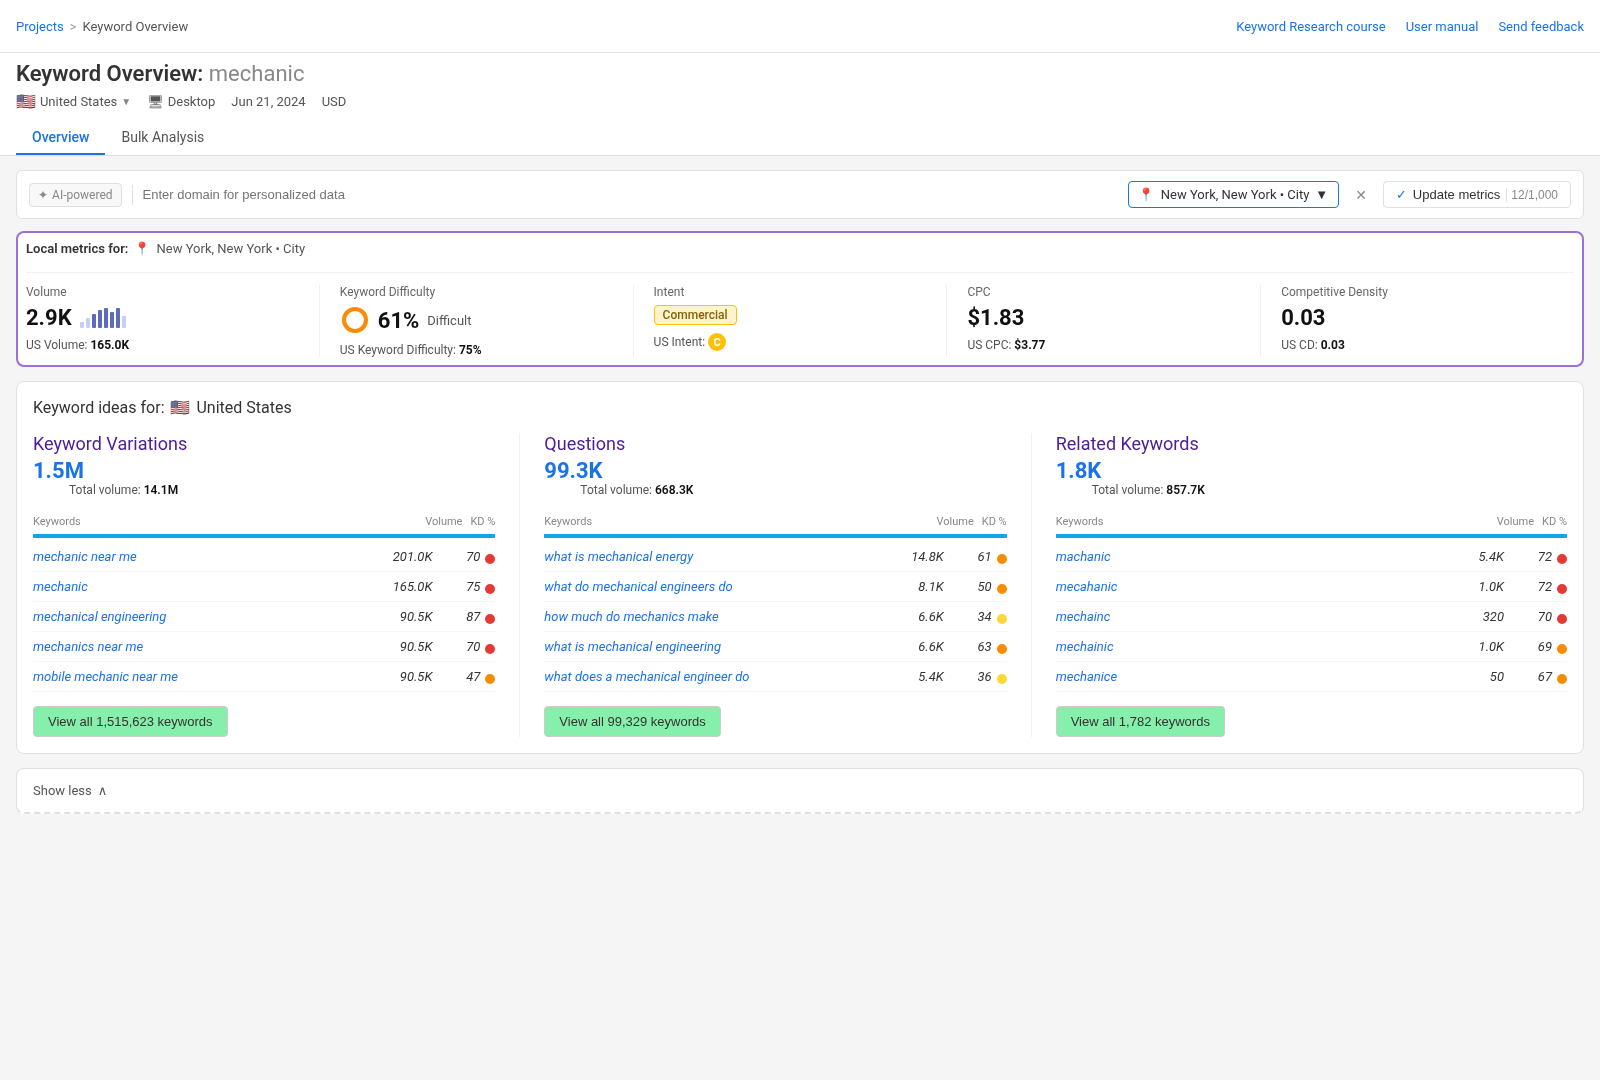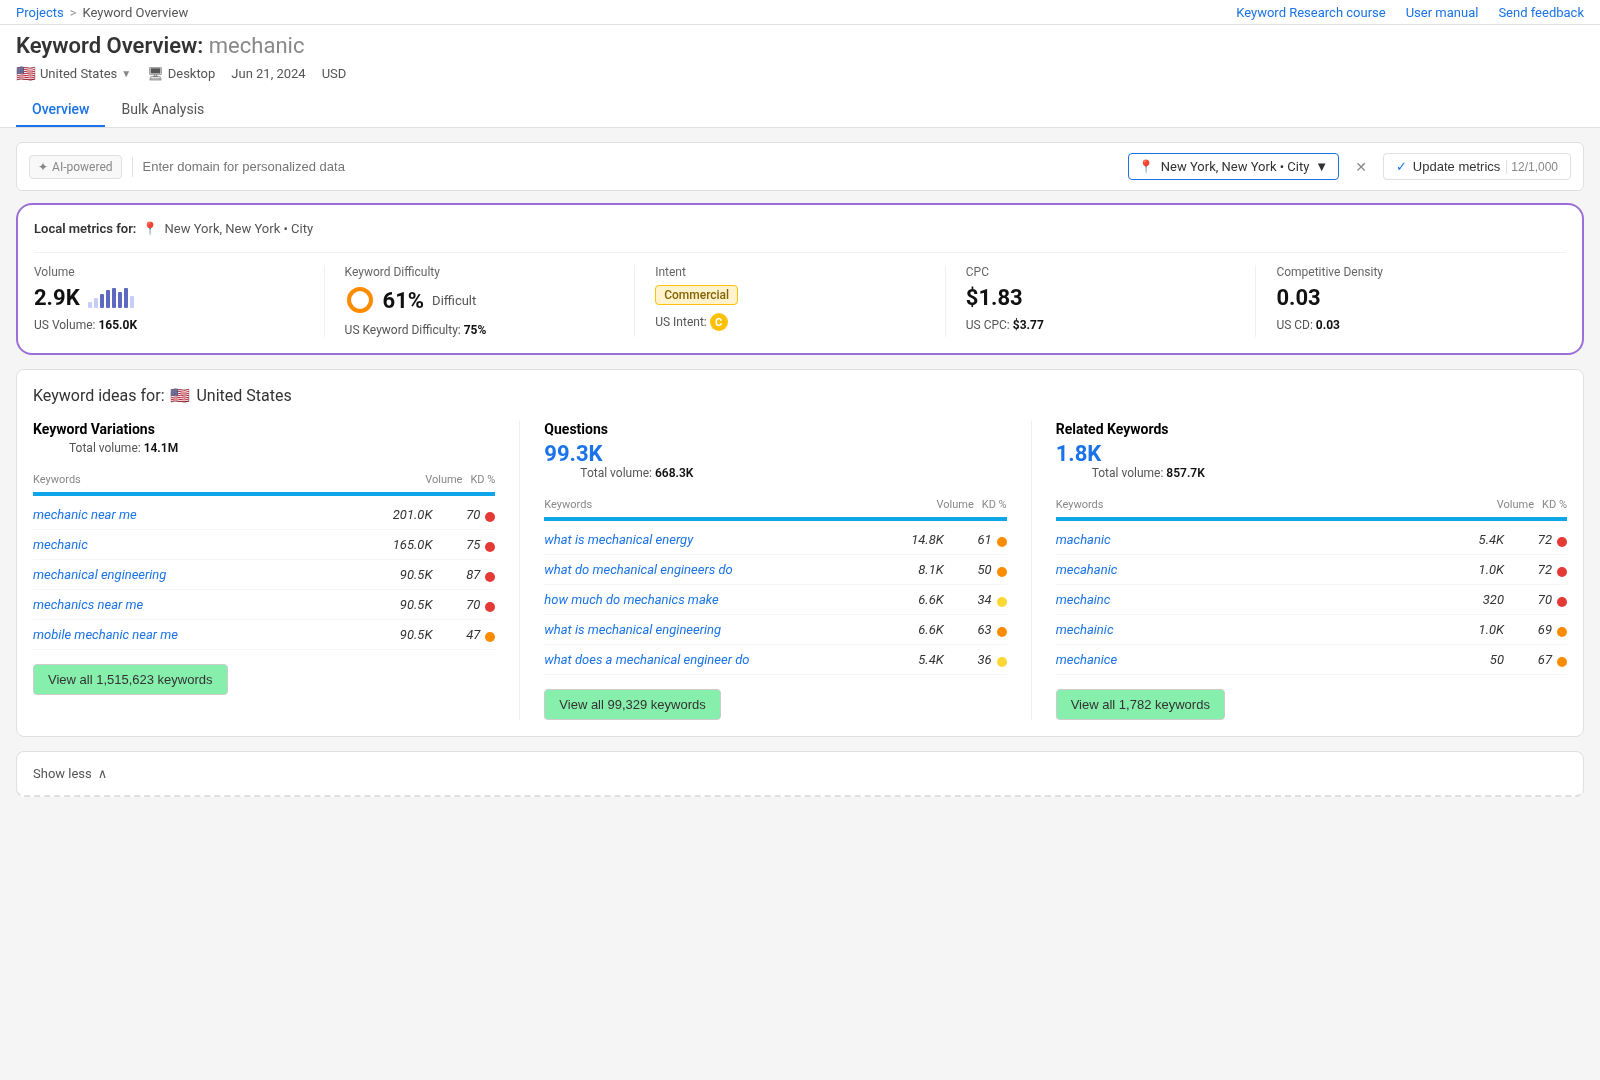--- a/index.html
+++ b/index.html
@@ -9,21 +9,21 @@
       font-size: 13px;
       color: #333;
     }
     .top-bar {
       display: flex;
       align-items: center;
       justify-content: space-between;
       background: #fff;
       padding: 8px 16px;
       border-bottom: 1px solid #e0e0e0;
-      height: 25px;
+      height: 53px;
     }
     .top-bar-left {
       display: flex;
       align-items: center;
       gap: 6px;
       font-size: 13px;
       color: #555;
     }
     .top-bar-right {
       display: flex;
@@ -169,22 +169,22 @@
     }
     .update-metrics-count {
       font-size: 12px;
       color: #888;
       border-left: 1px solid #e0e0e0;
       padding-left: 4px;
     }
     .local-metrics-card {
       background: #fff;
       border: 2px solid #9c6fd6;
-      border-radius: 16px;
-      padding: 16px;
+      border-radius: 8px;
+      padding: 8px;
       margin-bottom: 14px;
     }
     .local-metrics-header {
       display: flex;
       align-items: center;
       gap: 6px;
       font-size: 13px;
       margin-bottom: 16px;
       font-weight: 600;
     }
@@ -285,23 +285,23 @@
       padding-right: 24px;
       border-right: 1px solid #f0f0f0;
       margin-right: 24px;
     }
     .ideas-column:last-child {
       border-right: none;
       margin-right: 0;
       padding-right: 0;
     }
     .column-title {
-      font-size: 14px;
-      font-weight: 700;
-      color: #000000;
+      font-size: 18px;
+      font-weight: 400;
+      color: #4c1d95;
       margin-bottom: 4px;
     }
     .column-count {
       font-size: 22px;
       font-weight: 700;
       color: #1a73e8;
     }
     .column-volume {
       font-size: 12px;
       color: #555;
@@ -547,20 +547,21 @@
     <div class="section-header">
       <span>Keyword ideas for:</span>
       <span>🇺🇸</span>
       <span>United States</span>
     </div>
 
     <div class="ideas-grid">
 
       <div class="ideas-column">
         <div class="column-title">Keyword Variations</div>
+        <div class="column-count">1.5M</div>
         <div class="column-volume">
           <span>Total volume:</span>
           <strong>14.1M</strong>
         </div>
         <div class="table-header">
           <span>Keywords</span>
           <span>Volume</span>
           <span>KD %</span>
         </div>
         <div id="variations-rows">

